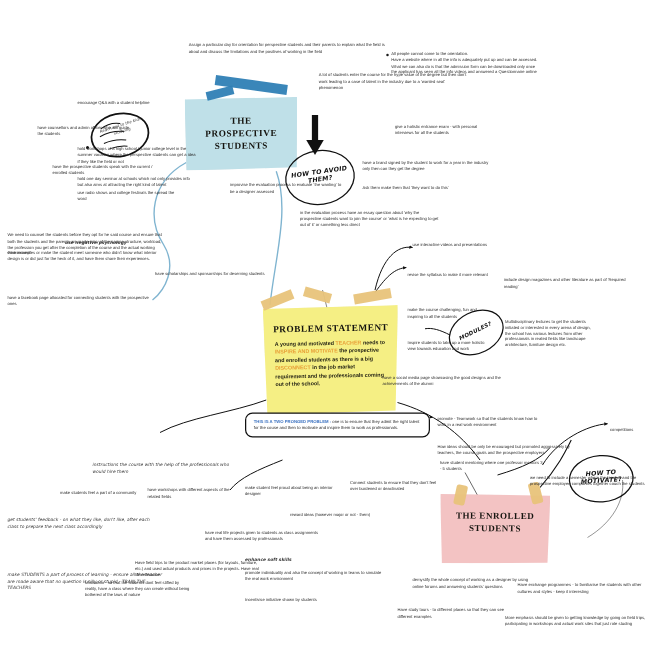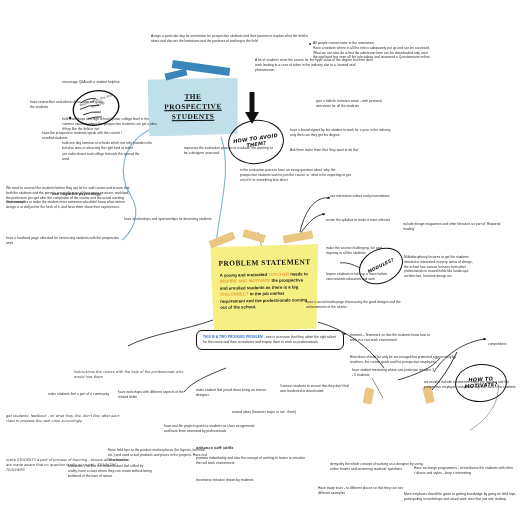--- a/index.html
+++ b/index.html
@@ -46,21 +46,20 @@
     color:#15140f;
     text-transform:uppercase;
   }
   .note-blue{
     background:#bfe0e8;
     width:90px;height:58px;
     left:148px;top:78px;
     transform:rotate(-0.6deg);
     box-shadow:0 1px 2px rgba(0,0,0,.10);
     clip-path:polygon(0% 2%,100% 0%,99% 97%,1% 100%);
-    text-decoration:underline;
   }
   .note-blue .note-title{font-size:7.4px;line-height:1.35;padding:14px 8px 0;}
   .note-pink{
     background:#f3c3c3;
     width:88px;height:56px;
     left:352px;top:395px;
     transform:rotate(0.5deg);
     box-shadow:0 1px 2px rgba(0,0,0,.10);
     clip-path:polygon(0% 1%,100% 2%,98% 98%,2% 100%);
   }
@@ -169,20 +168,23 @@
   <div class="tape tape-blue" style="left:165px;top:71px;width:22px;height:7px;transform:rotate(-14deg);"></div>
 
   <div class="note note-yellow">
     <div class="note-title">PROBLEM STATEMENT</div>
     <div class="note-body"><span>A young and motivated </span><span class="hl">TEACHER</span><span> needs to </span><span class="hl">INSPIRE AND MOTIVATE</span><span> the prospective and enrolled students as there is a big </span><span class="hl">DISCONNECT</span><span> in the job market requirement and the professionals coming out of the school.</span></div>
   </div>
   <div class="tape tape-tan" style="left:209px;top:236px;width:26px;height:8px;transform:rotate(-22deg);"></div>
   <div class="tape tape-tan" style="left:243px;top:232px;width:22px;height:8px;transform:rotate(16deg);"></div>
   <div class="tape tape-tan" style="left:283px;top:233px;width:30px;height:8px;transform:rotate(-10deg);"></div>
 
+  <div class="note note-pink">
+    <div class="note-title">THE ENROLLED STUDENTS</div>
+  </div>
   <div class="tape tape-tan" style="left:364px;top:388px;width:9px;height:16px;transform:rotate(12deg);border-radius:2px;"></div>
   <div class="tape tape-tan" style="left:424px;top:386px;width:9px;height:17px;transform:rotate(-14deg);border-radius:2px;"></div>
 
   <div class="callout" style="left:228px;top:120px;width:54px;height:42px;transform:rotate(-8deg);">HOW TO AVOID THEM?</div>
 
   <div class="callout" style="left:358px;top:249px;width:44px;height:32px;transform:rotate(-26deg);font-size:4.4px;">MODULES?</div>
 
   <div class="callout" style="left:455px;top:364px;width:50px;height:36px;transform:rotate(-4deg);">HOW TO MOTIVATE?</div>
 
   <div class="rbox" style="left:196px;top:330px;width:148px;"><span class="hl">THIS IS A TWO PRONGED PROBLEM -</span><span> one is to ensure that they admit the right talent for the couse and then to motivate and inspire them to work as professionals.</span></div>

